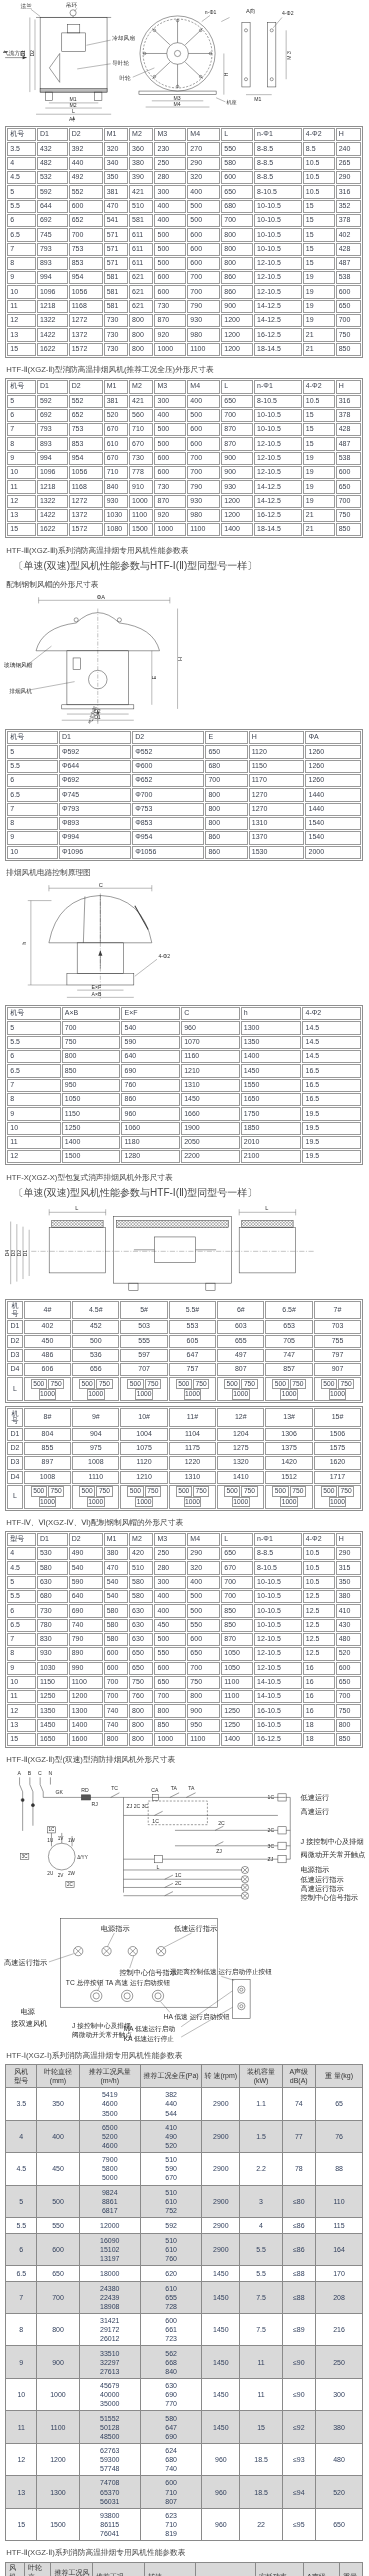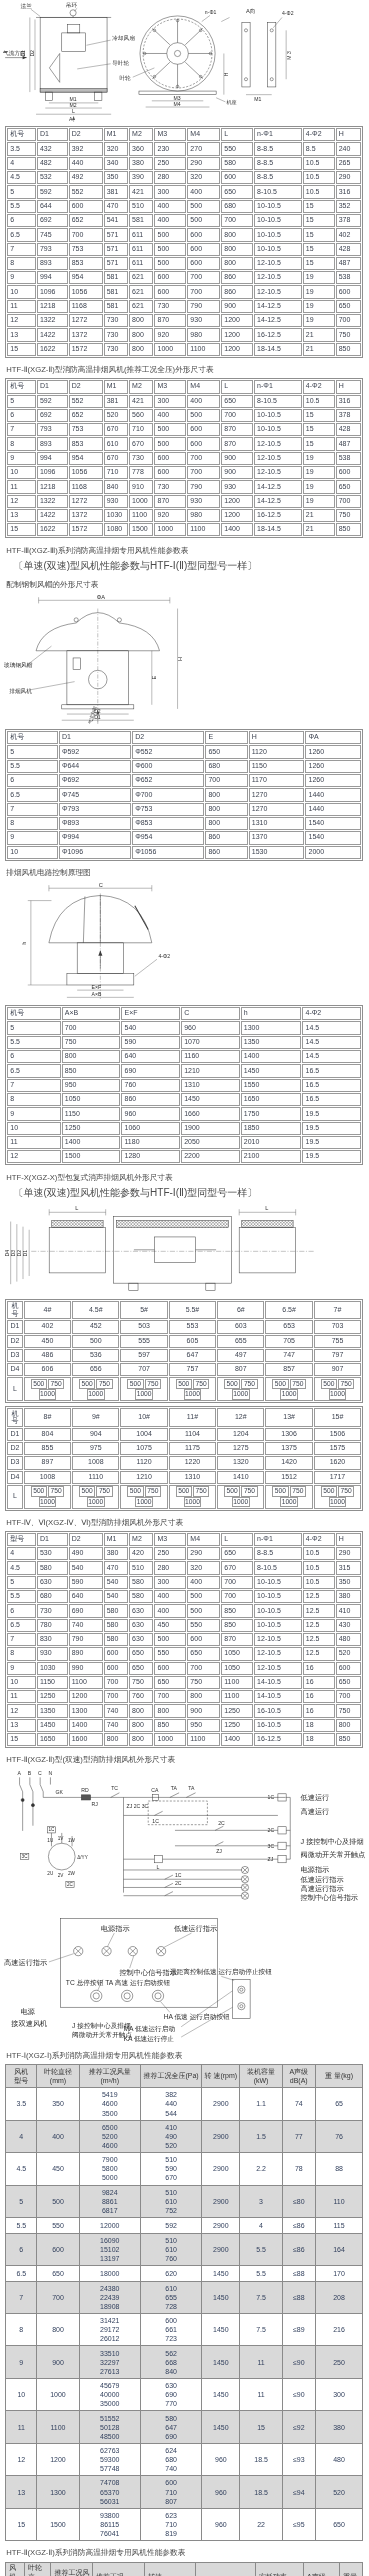--- a/index.html
+++ b/index.html
@@ -967,21 +967,21 @@
           <td class="lrow"><span class="lbox">500</span><span class="lbox">750</span><span class="lbox">1000</span></td>
           <td class="lrow"><span class="lbox">500</span><span class="lbox">750</span><span class="lbox">1000</span></td>
           <td class="lrow"><span class="lbox">500</span><span class="lbox">750</span><span class="lbox">1000</span></td>
           <td class="lrow"><span class="lbox">500</span><span class="lbox">750</span><span class="lbox">1000</span></td>
           <td class="lrow"><span class="lbox">500</span><span class="lbox">750</span><span class="lbox">1000</span></td>
           <td class="lrow"><span class="lbox">500</span><span class="lbox">750</span><span class="lbox">1000</span></td>
         </tr>
       </tbody>
     </table>
 
-  <div class="title">HTF-Ⅳ、Ⅵ(XGZ-Ⅳ、Ⅵ)型消防排烟风机外形尺寸表</div>
+  <div class="title">HTF-Ⅳ、Ⅵ(XGZ-Ⅳ、Ⅵ)配制钢制风帽的外形尺寸表</div>
 
   <table class="dimtable">
       <colgroup>
         <col style="width: 27px;">
         <col style="width: 29px;">
         <col style="width: 32px;">
         <col style="width: 23px;">
         <col style="width: 23px;">
         <col style="width: 30px;">
         <col style="width: 31px;">

